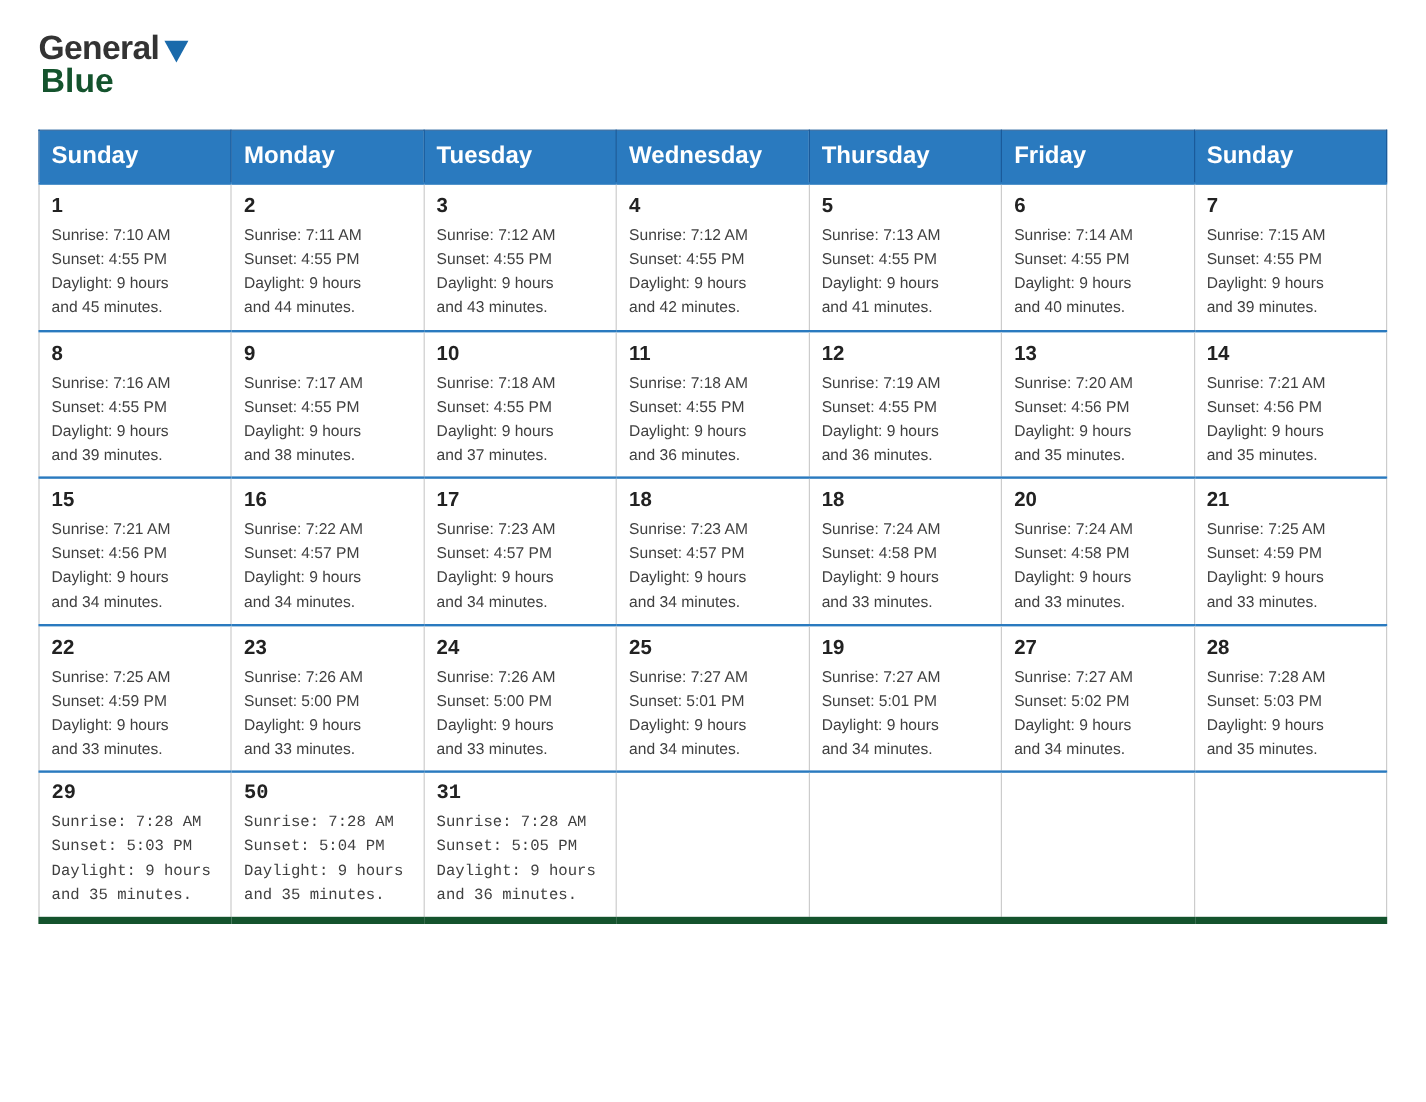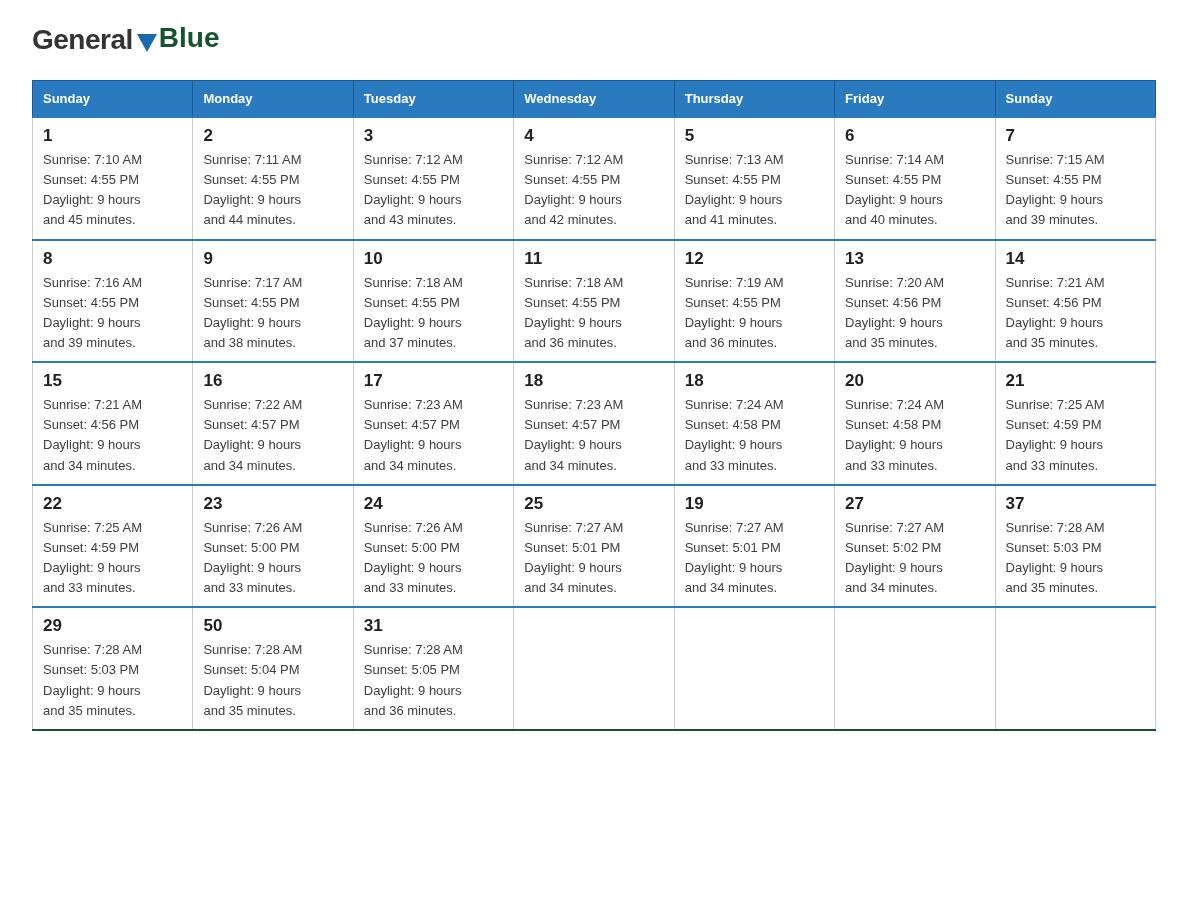--- a/index.html
+++ b/index.html
@@ -12,21 +12,22 @@
       padding: 24px 32px 32px 32px;
     }
     .header {
       display: flex;
       justify-content: space-between;
       align-items: flex-start;
       margin-bottom: 24px;
     }
     .logo {
       display: flex;
-      align-items: center;
+      flex-direction: column;
+      align-items: flex-start;
     }
     .logo-top {
       display: flex;
       align-items: center;
     }
     .logo-general {
       font-size: 28px;
       font-weight: bold;
       color: #333;
       letter-spacing: -0.5px;
@@ -62,21 +63,21 @@
       margin-top: 4px;
     }
     .calendar {
       width: 100%;
       border-collapse: collapse;
       table-layout: fixed;
     }
     .calendar thead tr th {
       background-color: #2a7abf;
       color: #fff;
-      font-size: 13px;
+      font-size: 20px;
       font-weight: bold;
       padding: 10px 10px;
       text-align: left;
       border: 1px solid #1a5a9a;
     }
     .calendar tbody tr td {
       vertical-align: top;
       border: 1px solid #ccc;
       padding: 8px 10px;
       font-size: 13px;
@@ -92,21 +93,22 @@
     }
     .calendar tbody tr td .day-info {
       font-size: 13px;
       line-height: 1.55;
       color: #404040;
     }
     .calendar tbody tr td.empty {
       background: #fff;
     }
     .calendar tbody tr:last-child td {
-      border-bottom: 2px solid #14532d;
+      border-bottom: 6px solid #14532d;
+      font-family: Liberation Mono, monospace;
     }
     .calendar tbody tr td:first-child {
       border-left: 1px solid #ccc;
     }
     
     .calendar tbody tr td {
       border-top: 1px solid #ccc;
     }
     .row-border-top td {
       border-top: 2px solid #2a7abf !important;
@@ -251,21 +253,21 @@
         </td>
         <td>
           <span class="day-number">19</span>
           <div class="day-info">Sunrise: 7:27 AM<br>Sunset: 5:01 PM<br>Daylight: 9 hours<br>and 34 minutes.</div>
         </td>
         <td>
           <span class="day-number">27</span>
           <div class="day-info">Sunrise: 7:27 AM<br>Sunset: 5:02 PM<br>Daylight: 9 hours<br>and 34 minutes.</div>
         </td>
         <td>
-          <span class="day-number">37</span>
+          <span class="day-number">28</span>
           <div class="day-info">Sunrise: 7:28 AM<br>Sunset: 5:03 PM<br>Daylight: 9 hours<br>and 35 minutes.</div>
         </td>
       </tr>
       <tr class="row-border-top">
         <td>
           <span class="day-number">29</span>
           <div class="day-info">Sunrise: 7:28 AM<br>Sunset: 5:03 PM<br>Daylight: 9 hours<br>and 35 minutes.</div>
         </td>
         <td>
           <span class="day-number">50</span>

